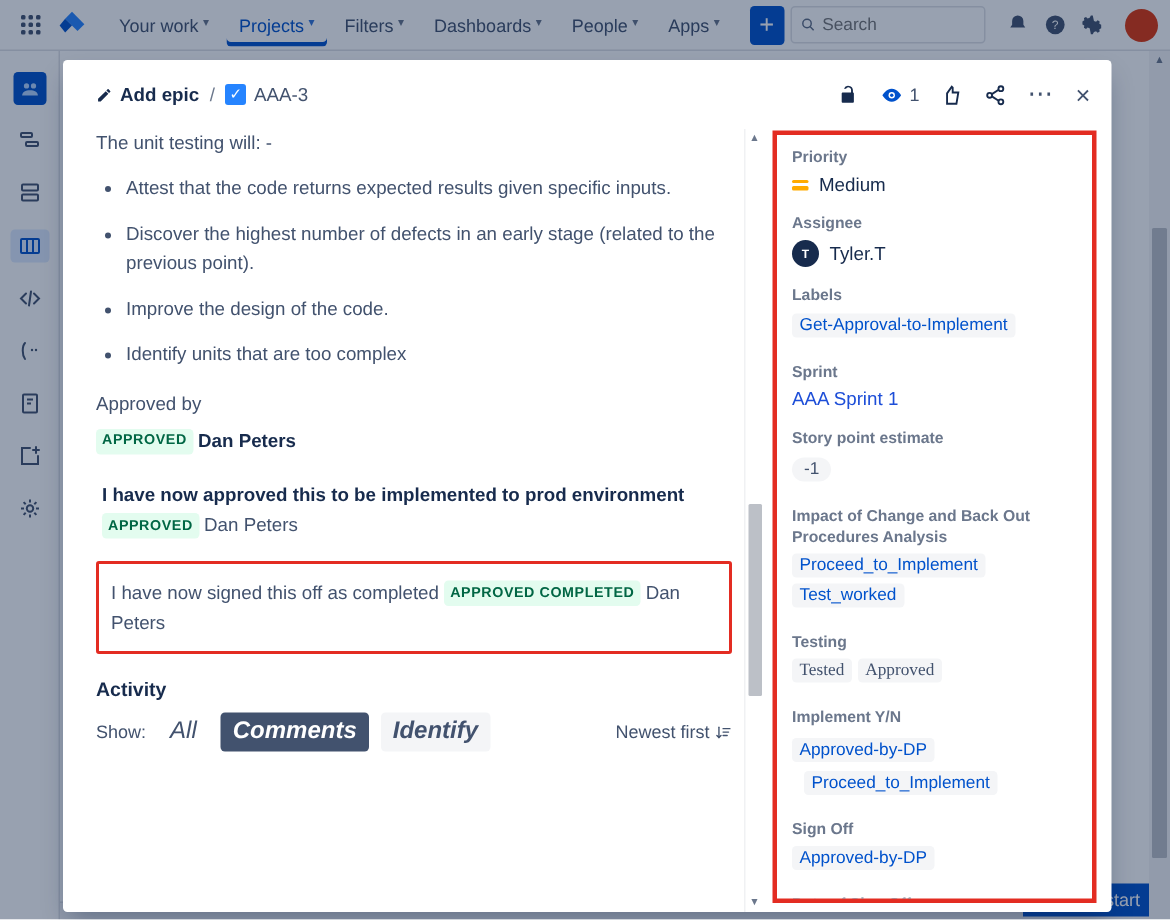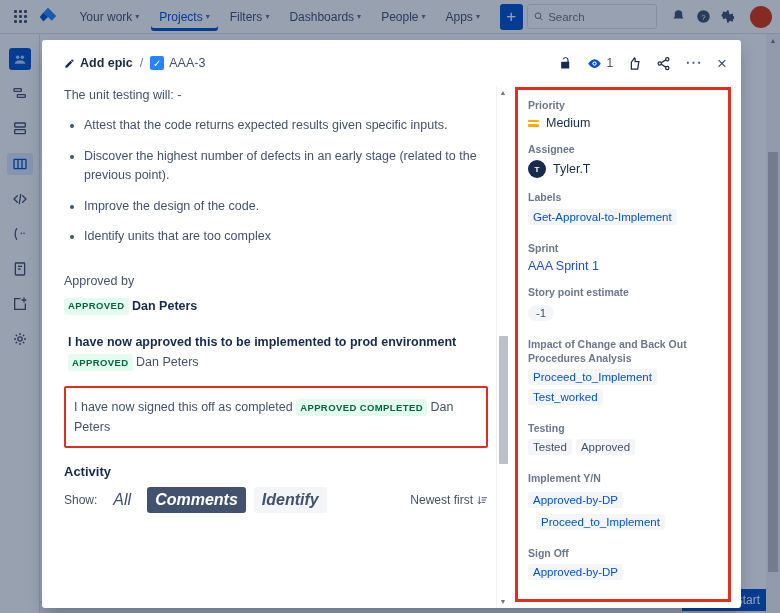--- a/index.html
+++ b/index.html
@@ -21,21 +21,21 @@
     background: #fff; border-bottom: 1px solid #dfe1e6;
     display: flex; align-items: center; gap: 4px; padding: 0 8px;
   }
   .grid-icon { width: 20px; height: 20px; display: grid;
     grid-template-columns: repeat(3,3px); grid-template-rows: repeat(3,3px);
     gap: 2px; align-content: center; justify-content: center; margin-left:4px;}
   .grid-icon i { background: #42526E; border-radius: 1px; display:block; width:3px;height:3px;}
   .jira-logo { width: 22px; height: 22px; margin: 0 8px 0 4px; position: relative; }
   .nav-item {
     font-size: 12px; color: #42526E; padding: 7px 8px; border-radius: 3px;
-    display: flex; align-items: center; gap: 3px; white-space: nowrap; cursor: pointer;
+    display: flex; align-items: flex-start; gap: 3px; white-space: nowrap; cursor: pointer;
   }
   .nav-item.active { color: #0052CC; box-shadow: inset 0 -3px 0 #0052CC; }
   .caret { font-size: 8px; opacity: .8; }
   .plus-btn {
     width: 26px; height: 26px; background: #0052CC; color: #fff; border-radius: 3px;
     display: flex; align-items: center; justify-content: center; font-size: 17px;
     margin-left: 8px; cursor: pointer; line-height: 1;
   }
   .search-box {
     margin-left: auto; width: 148px; height: 25px; border: 1px solid #dfe1e6;
@@ -171,21 +171,21 @@
   .prio-ic { display: flex; flex-direction: column; gap: 2px; }
   .prio-ic i { display: block; width: 11px; height: 2.5px; background: #FFAB00; border-radius: 1px; }
   .assignee-av {
     width: 18px; height: 18px; border-radius: 50%; background: #172B4D; color: #fff;
     font-size: 8px; font-weight: 700; display: flex; align-items: center; justify-content: center;
   }
   .tag {
     display: inline-block; background: #F4F5F7; color: #0052CC; font-size: 11.5px;
     padding: 2px 5px; border-radius: 3px; cursor: pointer; margin: 0 4px 4px 0;
   }
-  .tag.gray { color: #42526E; }
+  .tag.gray { color: #42526E; font-family: Liberation Serif, serif; }
   .tag.pill { border-radius: 10px; color: #42526E; padding: 2px 8px; }
   .link { color: #1d4ed8; font-size: 12.5px; cursor: pointer; }
   .plain-val { font-size: 12.5px; color: #172B4D; }
   .tag-row { display: flex; flex-wrap: wrap; }
   .indent { margin-left: 8px; }
 
   
   .page-scroll {
     position: absolute; right: 0; top: 34px; bottom: 0; width: 14px; background: #f4f5f7;
     display: flex; flex-direction: column; align-items: center; padding-top: 3px;
@@ -408,21 +408,21 @@
       <div class="col-left">
         <div class="desc">
           <p>The unit testing will: -</p>
           <ul>
             <li>Attest that the code returns expected results given specific inputs.</li>
             <li>Discover the highest number of defects in an early stage (related to the previous point).</li>
             <li>Improve the design of the code.</li>
             <li>Identify units that are too complex</li>
           </ul>
 
-          <div style="margin-top:26px;">
+          <div style="margin-top:14px;">
             <div class="approved-by-label">Approved by</div>
             <div>
               <span class="lozenge">APPROVED</span>
               <span class="approver-name">Dan Peters</span>
             </div>
           </div>
 
           <div class="signoff-line bold" style="margin-top:16px;padding-left:4px;">
             <span>I have now approved this to be implemented to prod environment</span>
             <span class="lozenge">APPROVED</span>

